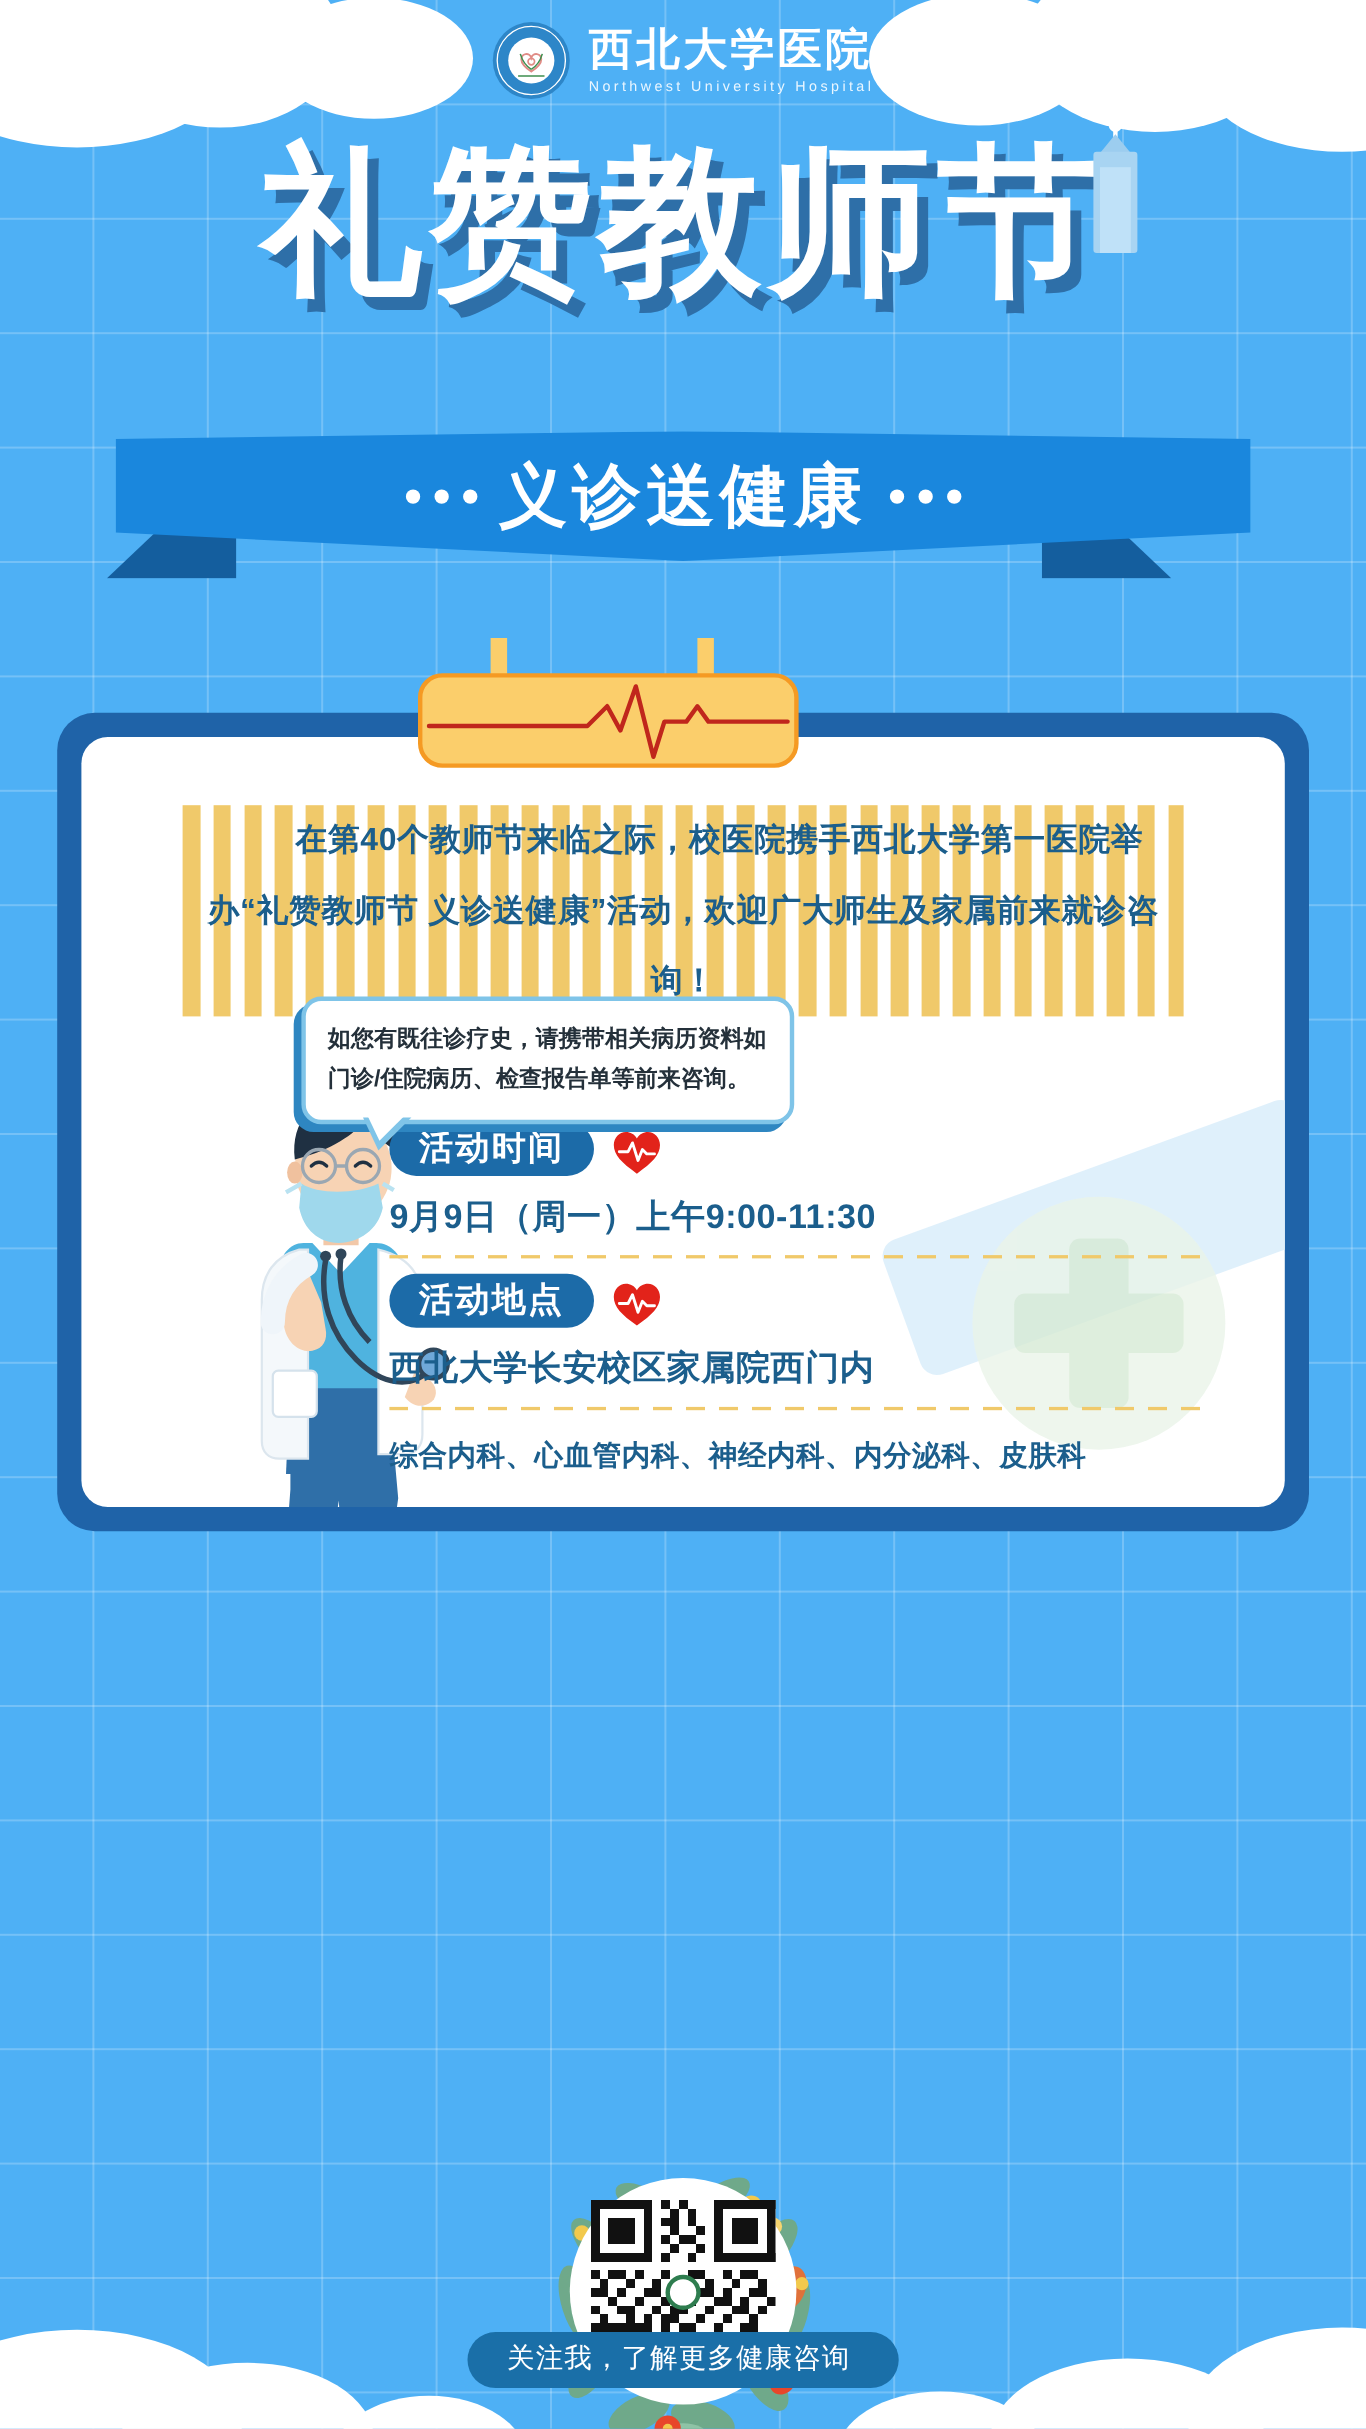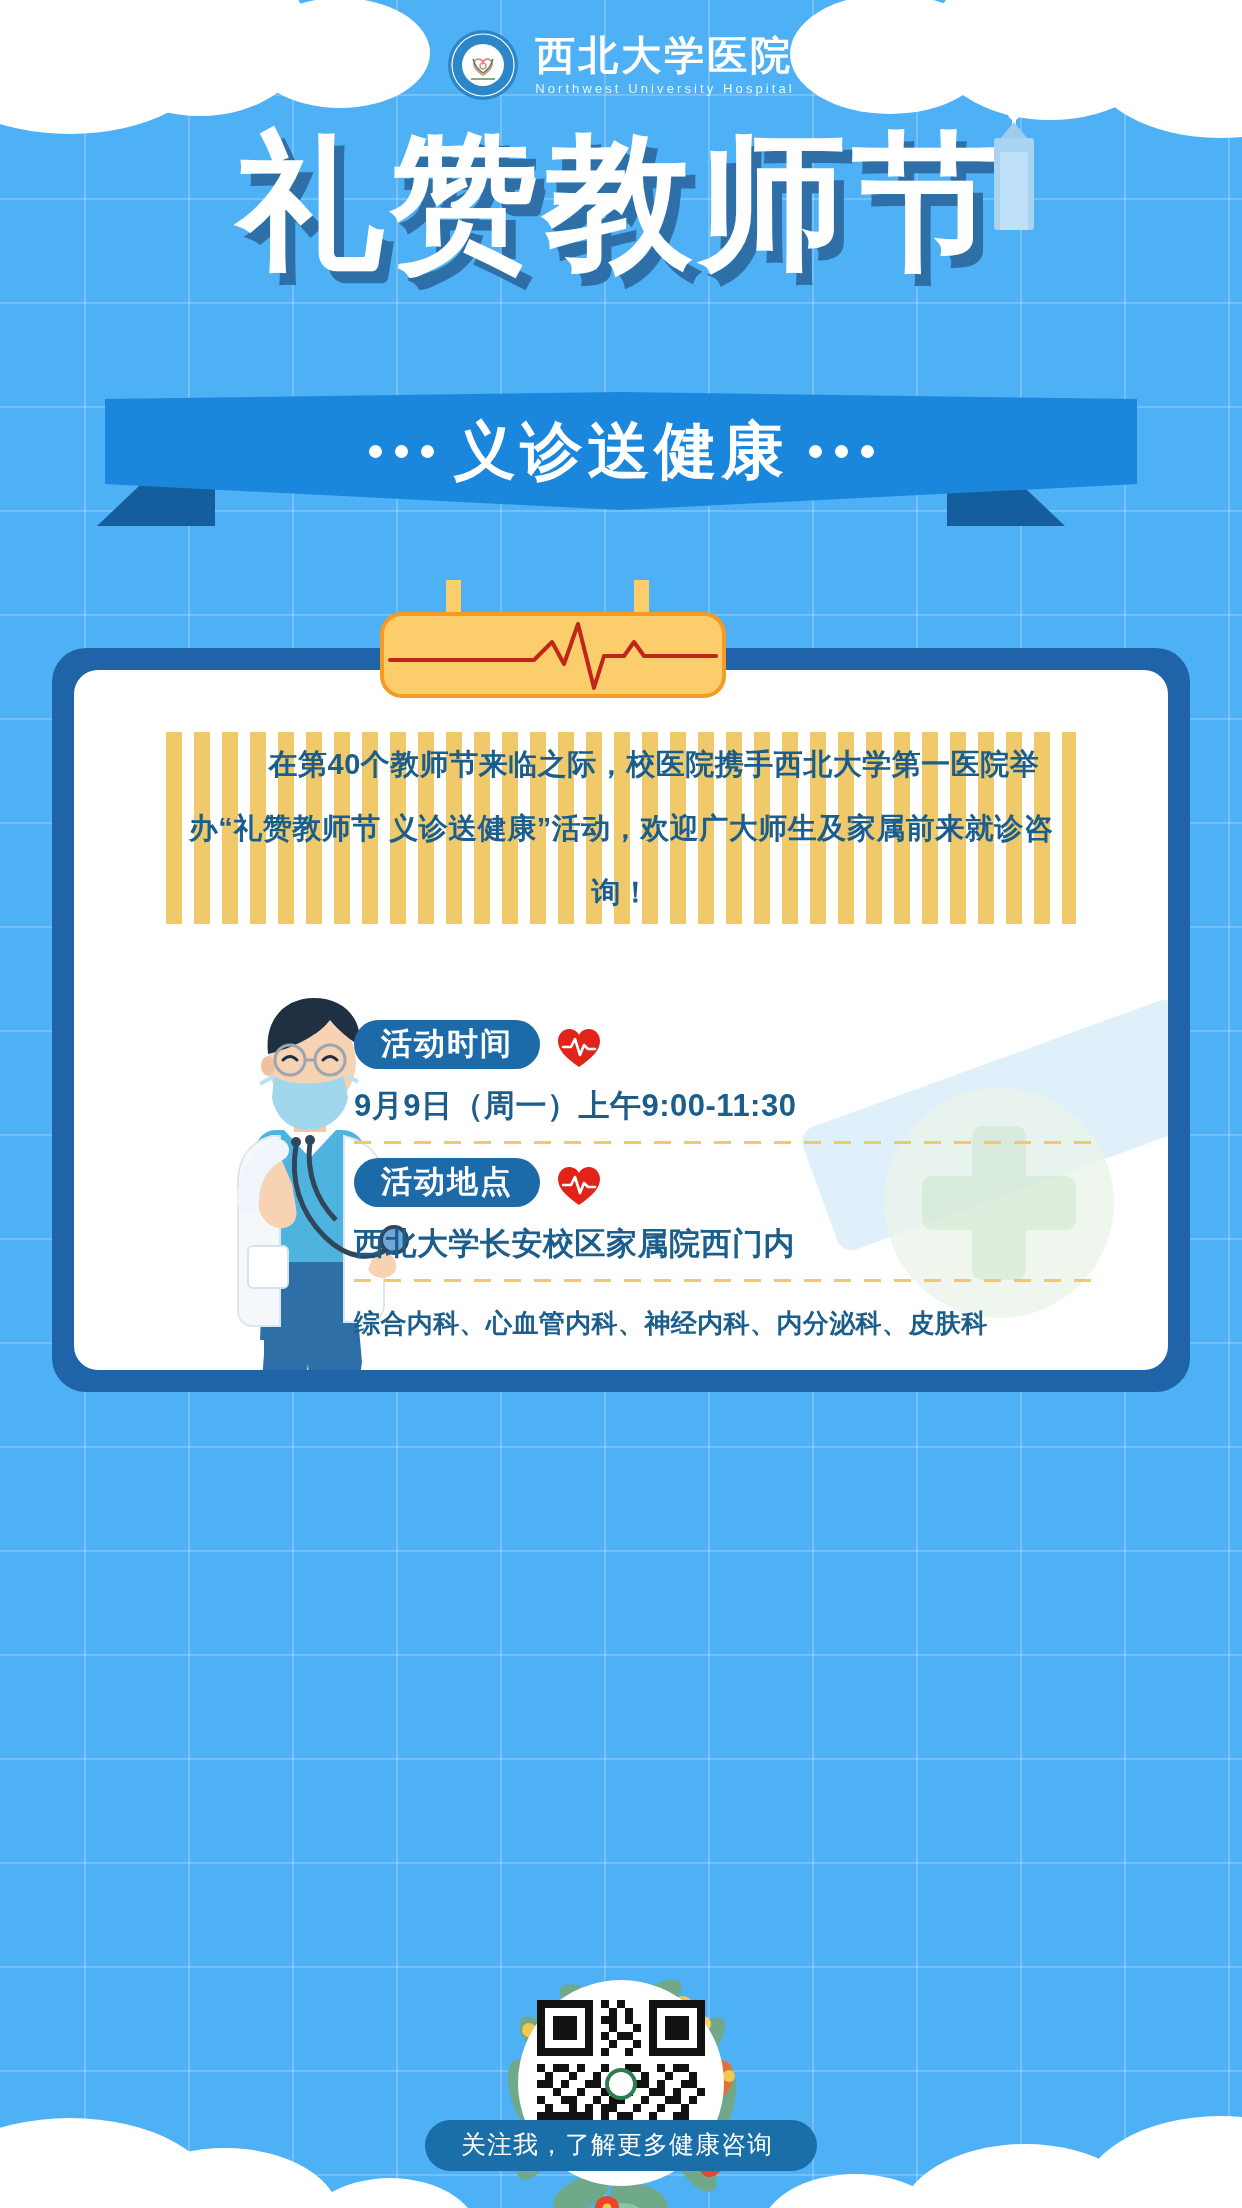--- a/index.html
+++ b/index.html
@@ -16,21 +16,21 @@
       linear-gradient(to bottom, rgba(255,255,255,.22) 2px, transparent 2px);
     background-size:104px 104px;
     background-position:-20px -10px;
   }
   .cloud-band{position:absolute;left:0;width:1242px;height:140px;pointer-events:none;}
   .cloud-band.top{top:-46px;}
   .cloud-band.bottom{bottom:-40px;}
   .puff{position:absolute;background:#fff;border-radius:50%;}
 
   
-  #header{position:absolute;top:22px;left:0;width:1242px;height:86px;
+  #header{position:absolute;top:12px;left:0;width:1242px;height:86px;
           display:flex;align-items:center;justify-content:center;gap:16px;}
   #logo{width:72px;height:72px;border-radius:50%;position:relative;flex:0 0 auto;}
   #header-text{display:flex;flex-direction:column;justify-content:center;}
   #hospital-name{color:#fff;font-size:40px;font-weight:bold;letter-spacing:3px;line-height:1.05;}
   #hospital-name-en{color:#eaf6ff;font-size:13px;letter-spacing:3.1px;margin-top:5px;}
 
   
   #title-wrap{position:absolute;top:128px;left:0;width:1242px;text-align:center;}
   #main-title{
     display:inline-block;color:#fff;font-size:148px;font-weight:bold;
@@ -214,20 +214,25 @@
 <div id="board">
   <div id="board-inner">
 
     <div id="band-wm"></div>
     <div id="cross-wm"></div>
 
     <div id="intro">
       <p>在第40个教师节来临之际，校医院携手西北大学第一医院举办“礼赞教师节 义诊送健康”活动，欢迎广大师生及家属前来就诊咨询！</p>
     </div>
 
+    <div id="bubble">
+      <p>如您有既往诊疗史，请携带相关病历资料如门诊/住院病历、检查报告单等前来咨询。</p>
+      <div class="tail"></div>
+      <div class="tail2"></div>
+    </div>
 
     <div id="doctor">
       <svg viewBox="0 0 330 490" width="330" height="490">
 
         <path d="M120 300h88l10 112-10 72h-40l-4-70-10 70h-40l6-80z" fill="#2F6FA8"></path>
         <path d="M120 300h88l6 90h-98z" fill="#2F6FA8"></path>
 
         <path d="M120 478h46c8 0 14 5 20 9 6 4 4 11-6 11h-62c-5 0-7-3-7-9z" fill="#7B4127"></path>
         <path d="M170 470h44c10 0 20 8 28 13 7 5 4 12-8 12h-64z" fill="#8A4A2B"></path>
 

